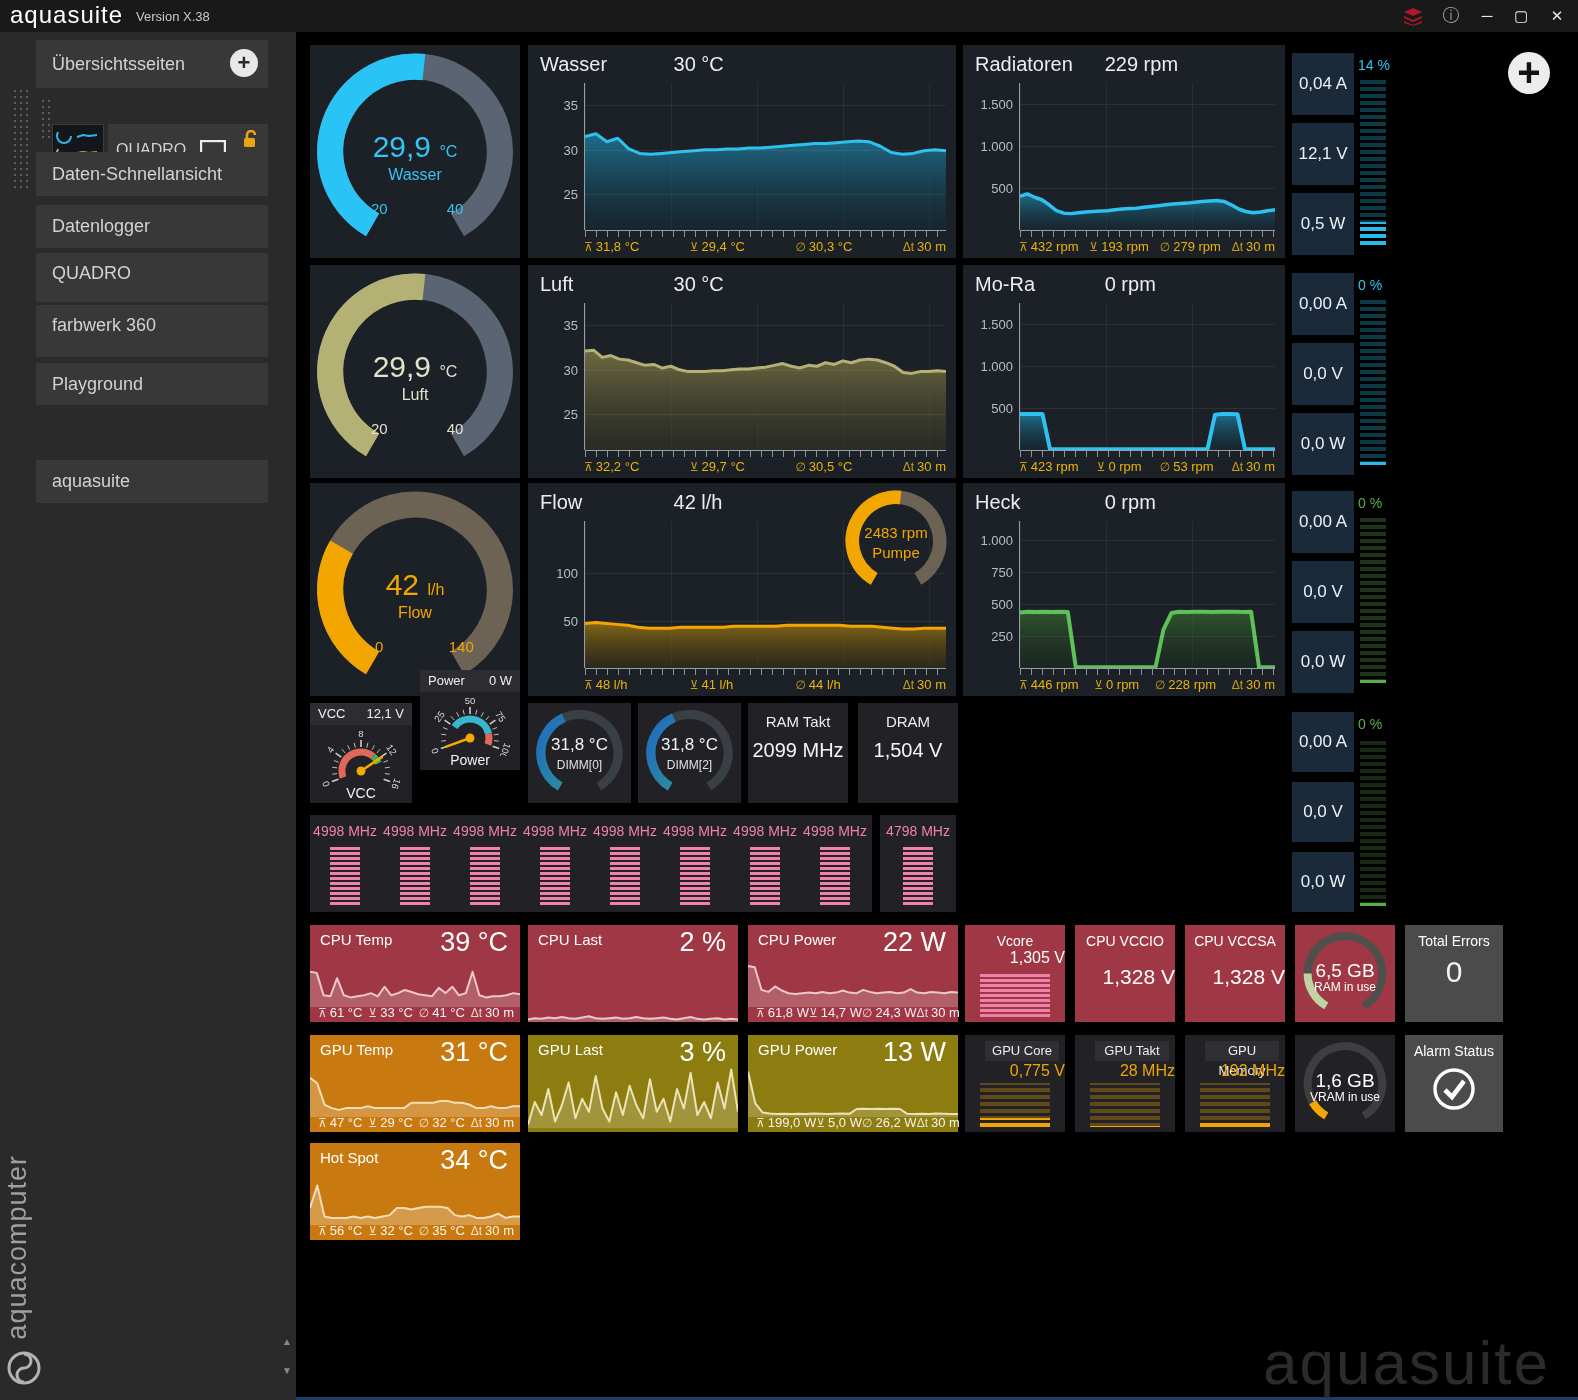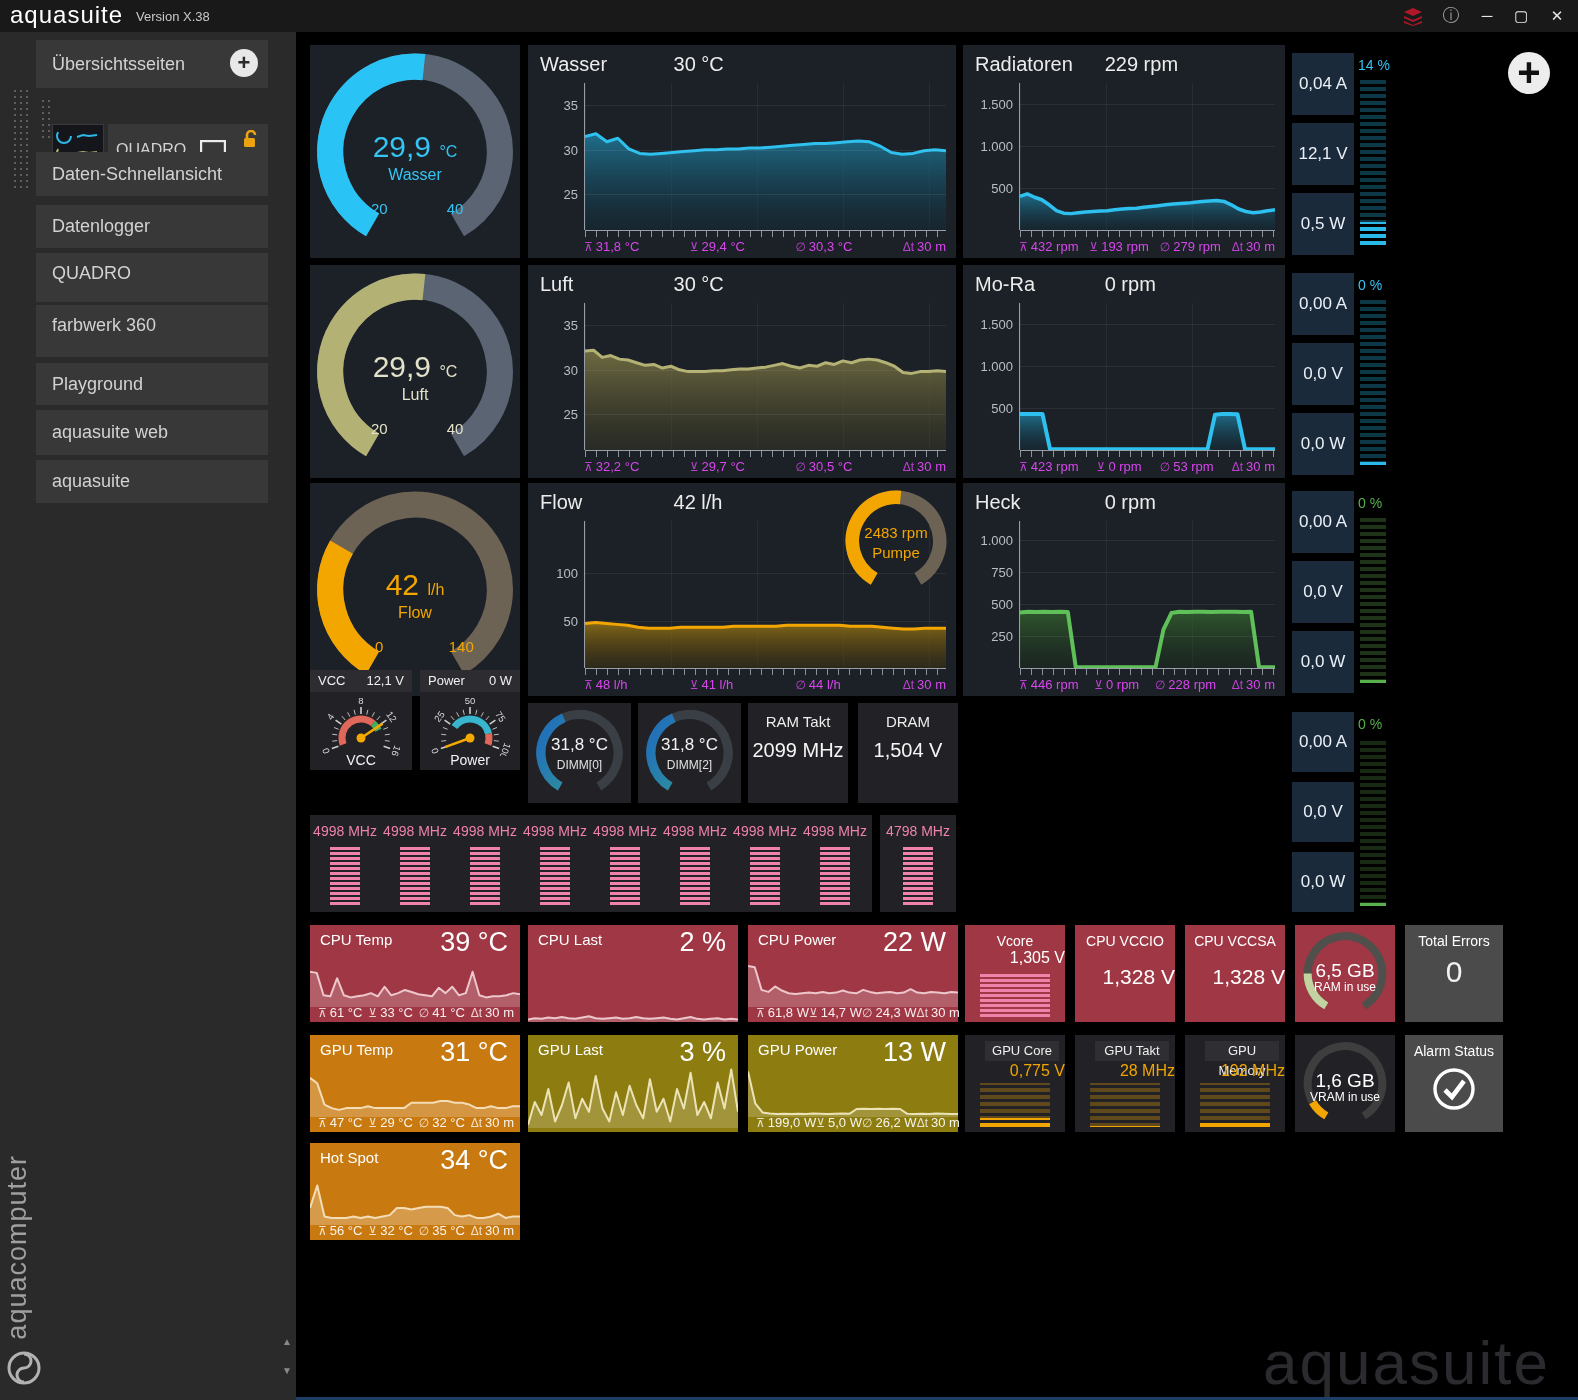--- a/index.html
+++ b/index.html
@@ -35,21 +35,21 @@
   .ct-value{position:absolute;left:34%;top:8px;color:#ececec;font-size:20px}
   .plot{position:absolute;left:56px;top:38px;right:10px;bottom:28px;border-left:1px solid #969da6;
      background-image:repeating-linear-gradient(90deg,rgba(255,255,255,.055) 0 1px,transparent 1px 86px)}
   .plot:not(.mini)::after{content:"";position:absolute;left:0;right:0;bottom:-7px;height:6px;
      border-top:1px solid #969da6;background:repeating-linear-gradient(90deg,#8d949c 0 1px,transparent 1px 11px)}
   .plot svg{position:absolute;left:0;top:0;width:100%;height:100%}
   .plot .ylab{position:absolute;right:calc(100% + 7px);transform:translateY(-50%);color:#b9bec5;font-size:13px;white-space:nowrap}
   .plot .gl{position:absolute;left:0;right:0;height:1px;background:rgba(255,255,255,.07)}
   .plot.mini{left:0;right:0;top:34px;bottom:15px;border:none;background:none}
   .stats{position:absolute;left:56px;right:10px;bottom:4px;display:flex;justify-content:space-between;
-     color:#d946ef;font-size:13px;white-space:nowrap}
+     color:#eab308;font-size:13px;white-space:nowrap}
   .stats i{font-style:normal;font-size:12px;opacity:.85;margin-right:3px}
   .stats.mini{left:8px;right:6px;bottom:2px;font-size:13px;color:rgba(255,255,255,.92)}
   
   .arc{position:absolute;inset:4px}
   .g-val{position:absolute;left:0;right:0;top:40%;text-align:center;font-size:30px}
   .g-val .u{font-size:16px}
   .g-lab{position:absolute;left:0;right:0;top:57%;text-align:center;font-size:16px}
   .g-min{position:absolute;left:29%;top:73%;font-size:15px}
   .g-max{position:absolute;right:27%;top:73%;font-size:15px}
   .cyan{color:#35c4f3}.khaki{color:#e3e1c9}.oran{color:#f3a600}
@@ -169,23 +169,20 @@
     </div>
   <div class="sb-box top" style="top:221px;height:49px">
     <span>QUADRO</span>
     </div>
   <div class="sb-box top" style="top:273px;height:52px">
     <span>farbwerk 360</span>
     </div>
   <div class="sb-box" style="top:331px;height:42px">
     <span>Playground</span>
     </div>
-  <div class="sb-box" style="top:378px;height:45px">
-    <span>aquasuite web</span>
-    </div>
   <div class="sb-box" style="top:428px;height:43px">
     <span>aquasuite</span>
     </div>
 
   <div id="brand-vert">aquacomputer</div>
   <svg width="36" height="36" viewBox="0 0 36 36" style="position:absolute;left:6px;bottom:14px">
     <circle cx="18" cy="18" r="15" fill="none" stroke="#b2b2b2" stroke-width="3"></circle>
     <path d="M18 4 a7 7 0 0 1 0 14 a7 7 0 0 0 0 14" fill="none" stroke="#b2b2b2" stroke-width="3"></path>
   </svg>
   <div id="sb-scroll">
@@ -405,21 +402,21 @@
   <span>0,0 V</span>
   </div>
 <div class="vtile" style="left:1292px;top:631px;width:62px;height:62px">
   <span>0,0 W</span>
   </div>
 <div class="blab g" style="left:1358px;top:495px">0 %</div>
 <div class="segbar" style="left: 1360px; top: 516px; width: 26px; height: 167px; background: repeating-linear-gradient(to top, rgba(100, 170, 80, 0.3) 0px, rgba(100, 170, 80, 0.3) 4px, transparent 4px, transparent 7px);">
     <div style="height: 2%; background: repeating-linear-gradient(to top, rgb(88, 176, 76) 0px, rgb(88, 176, 76) 4px, transparent 4px, transparent 7px);"></div>
   </div>
 
-<div class="tile sm" style="left:310px;top:670px;width:102px;height:100px">
+<div class="tile sm" style="left:310px;top:703px;width:102px;height:100px">
   <div class="dial-h">
       <span>VCC</span>
     <span>12,1 V</span>
     </div>
   <div class="dial-svg"><svg viewBox="0 0 100 64">
         <line x1="20.9" y1="56.6" x2="27.4" y2="54.2" stroke="#cfcfcf" stroke-width="1.6"></line>
         <line x1="21.2" y1="49.2" x2="26.1" y2="48.6" stroke="#cfcfcf" stroke-width="0.9"></line>
         <line x1="21.2" y1="42.2" x2="26.2" y2="42.9" stroke="#cfcfcf" stroke-width="0.9"></line>
         <line x1="23.0" y1="35.5" x2="27.6" y2="37.3" stroke="#cfcfcf" stroke-width="0.9"></line>
         <line x1="24.6" y1="28.2" x2="30.3" y2="32.2" stroke="#cfcfcf" stroke-width="1.6"></line>

